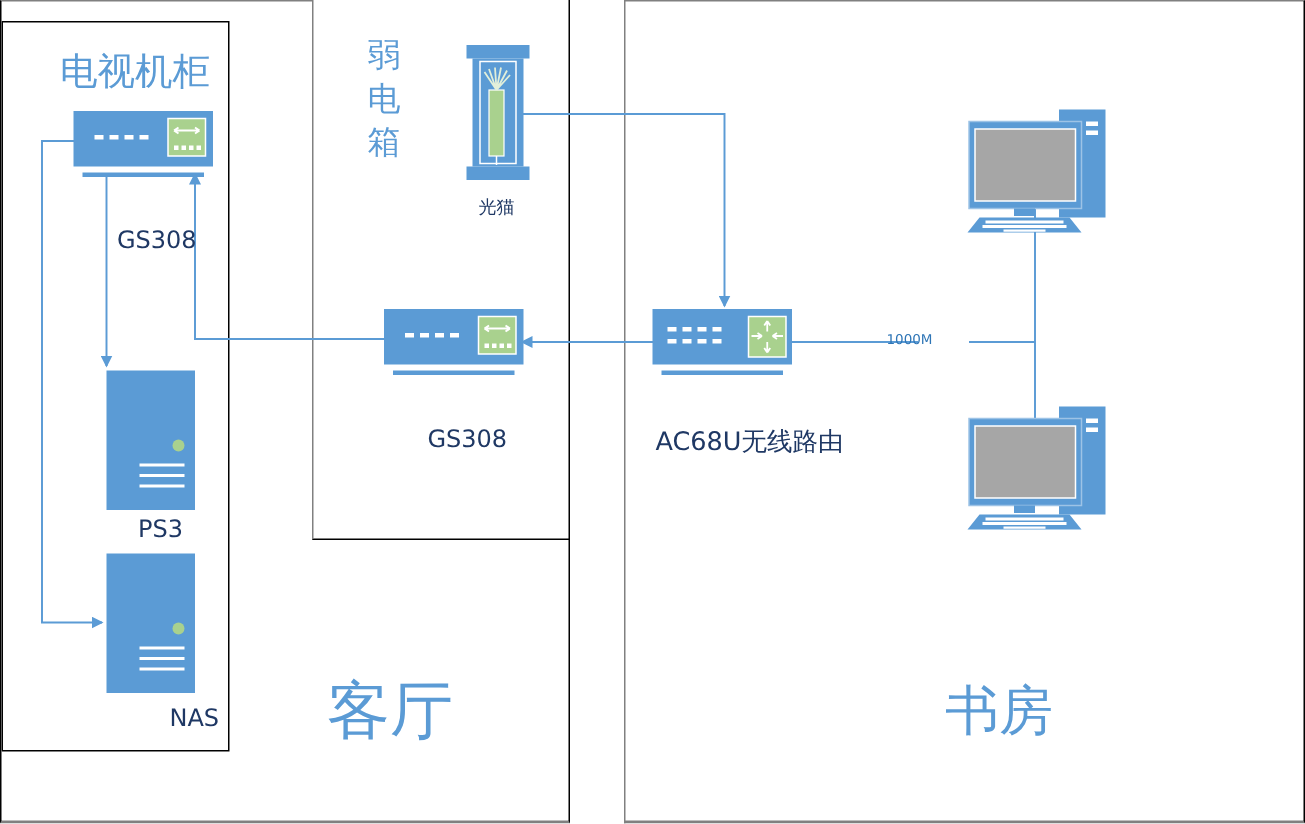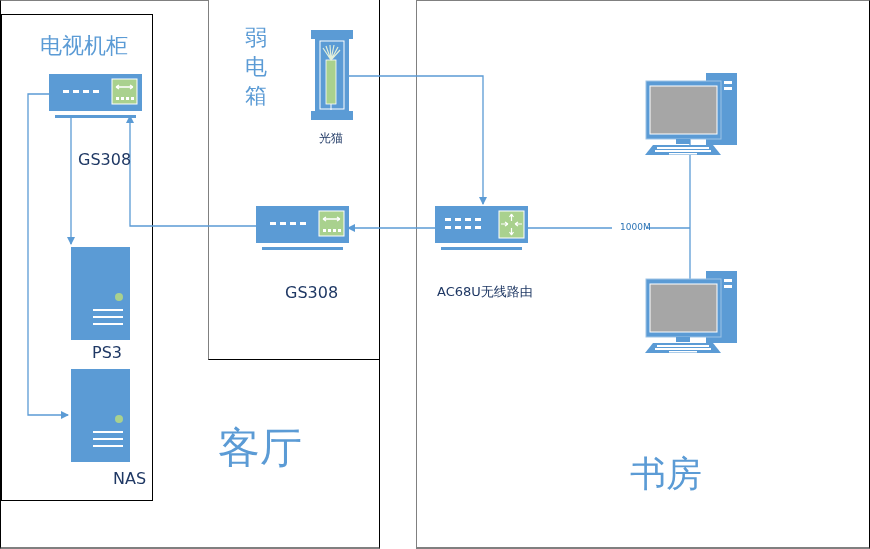--- a/index.html
+++ b/index.html
@@ -12,25 +12,25 @@
   .vtext { position:absolute; color:#5b9bd5; font-size:22px; line-height:28px; width:28px; text-align:center; }
 </style>
 </head>
 <body>
 
 <div class="room gray-top" style="left:0;top:0;width:380px;height:549px;border-bottom:2px solid #808080;"></div>
 <div class="room gray-top" style="left:416px;top:0;width:454px;height:549px;border-left-color:#808080;border-bottom:2px solid #808080;"></div>
 <div class="room" style="left:1px;top:14px;width:152px;height:487px;"></div>
 <div class="room" style="left:208px;top:0;width:172px;height:360px;border-left-color:#808080;border-top:none;"></div>
 
-<div class="room-title" style="left:40px;top:31px;font-size:22px;font-family:Liberation Serif, serif;">电视机柜</div>
+<div class="room-title" style="left:40px;top:31px;font-size:25px;font-family:Liberation Serif, serif;">电视机柜</div>
 <div class="vtext" style="left:242px;top:24px;">弱</div>
 <div class="vtext" style="left:242px;top:53px;">电</div>
 <div class="vtext" style="left:242px;top:82px;">箱</div>
-<div class="room-title" style="left:218px;top:420px;font-size:42px;">客厅</div>
+<div class="room-title" style="left:218px;top:446px;font-size:42px;">客厅</div>
 <div class="room-title" style="left:630px;top:450px;font-size:36px;text-align:right;">书房</div>
 
 <svg class="overlay" viewBox="0 0 870 549">
   <defs>
     <marker id="arr" markerWidth="8" markerHeight="8" refX="7" refY="4" orient="auto" markerUnits="userSpaceOnUse">
       <path d="M0,0 L8,4 L0,8 Z" fill="#5b9bd5"></path>
     </marker>
   </defs>
 
   <g stroke="#5b9bd5" stroke-width="1.3" fill="none">
@@ -163,16 +163,16 @@
         <rect x="12" y="77" width="56" height="2"></rect>
         <rect x="26" y="80" width="28" height="1.5"></rect>
       </g>
   </g>
 
 </svg>
 
 <div class="label" style="left:78px;top:150px;">GS308</div>
 <div class="label" style="left:285px;top:283px;">GS308</div>
 <div class="label" style="left:319px;top:130px;font-size:12px;">光猫</div>
-<div class="label" style="left:437px;top:283px;font-size:13px;text-align:center;">AC68U无线路由</div>
+<div class="label" style="left:437px;top:283px;font-size:17px;text-align:center;">AC68U无线路由</div>
 <div class="label" style="left:92px;top:343px;">PS3</div>
 <div class="label" style="left:90px;top:469px;margin-left:23px;">NAS</div>
-<div class="label" style="left:620px;top:222px;font-size:9px;color:#2e75b6;">1000M</div>
+<div class="label" style="left:591px;top:222px;font-size:9px;color:#2e75b6;">1000M</div>
 
 </body></html>

